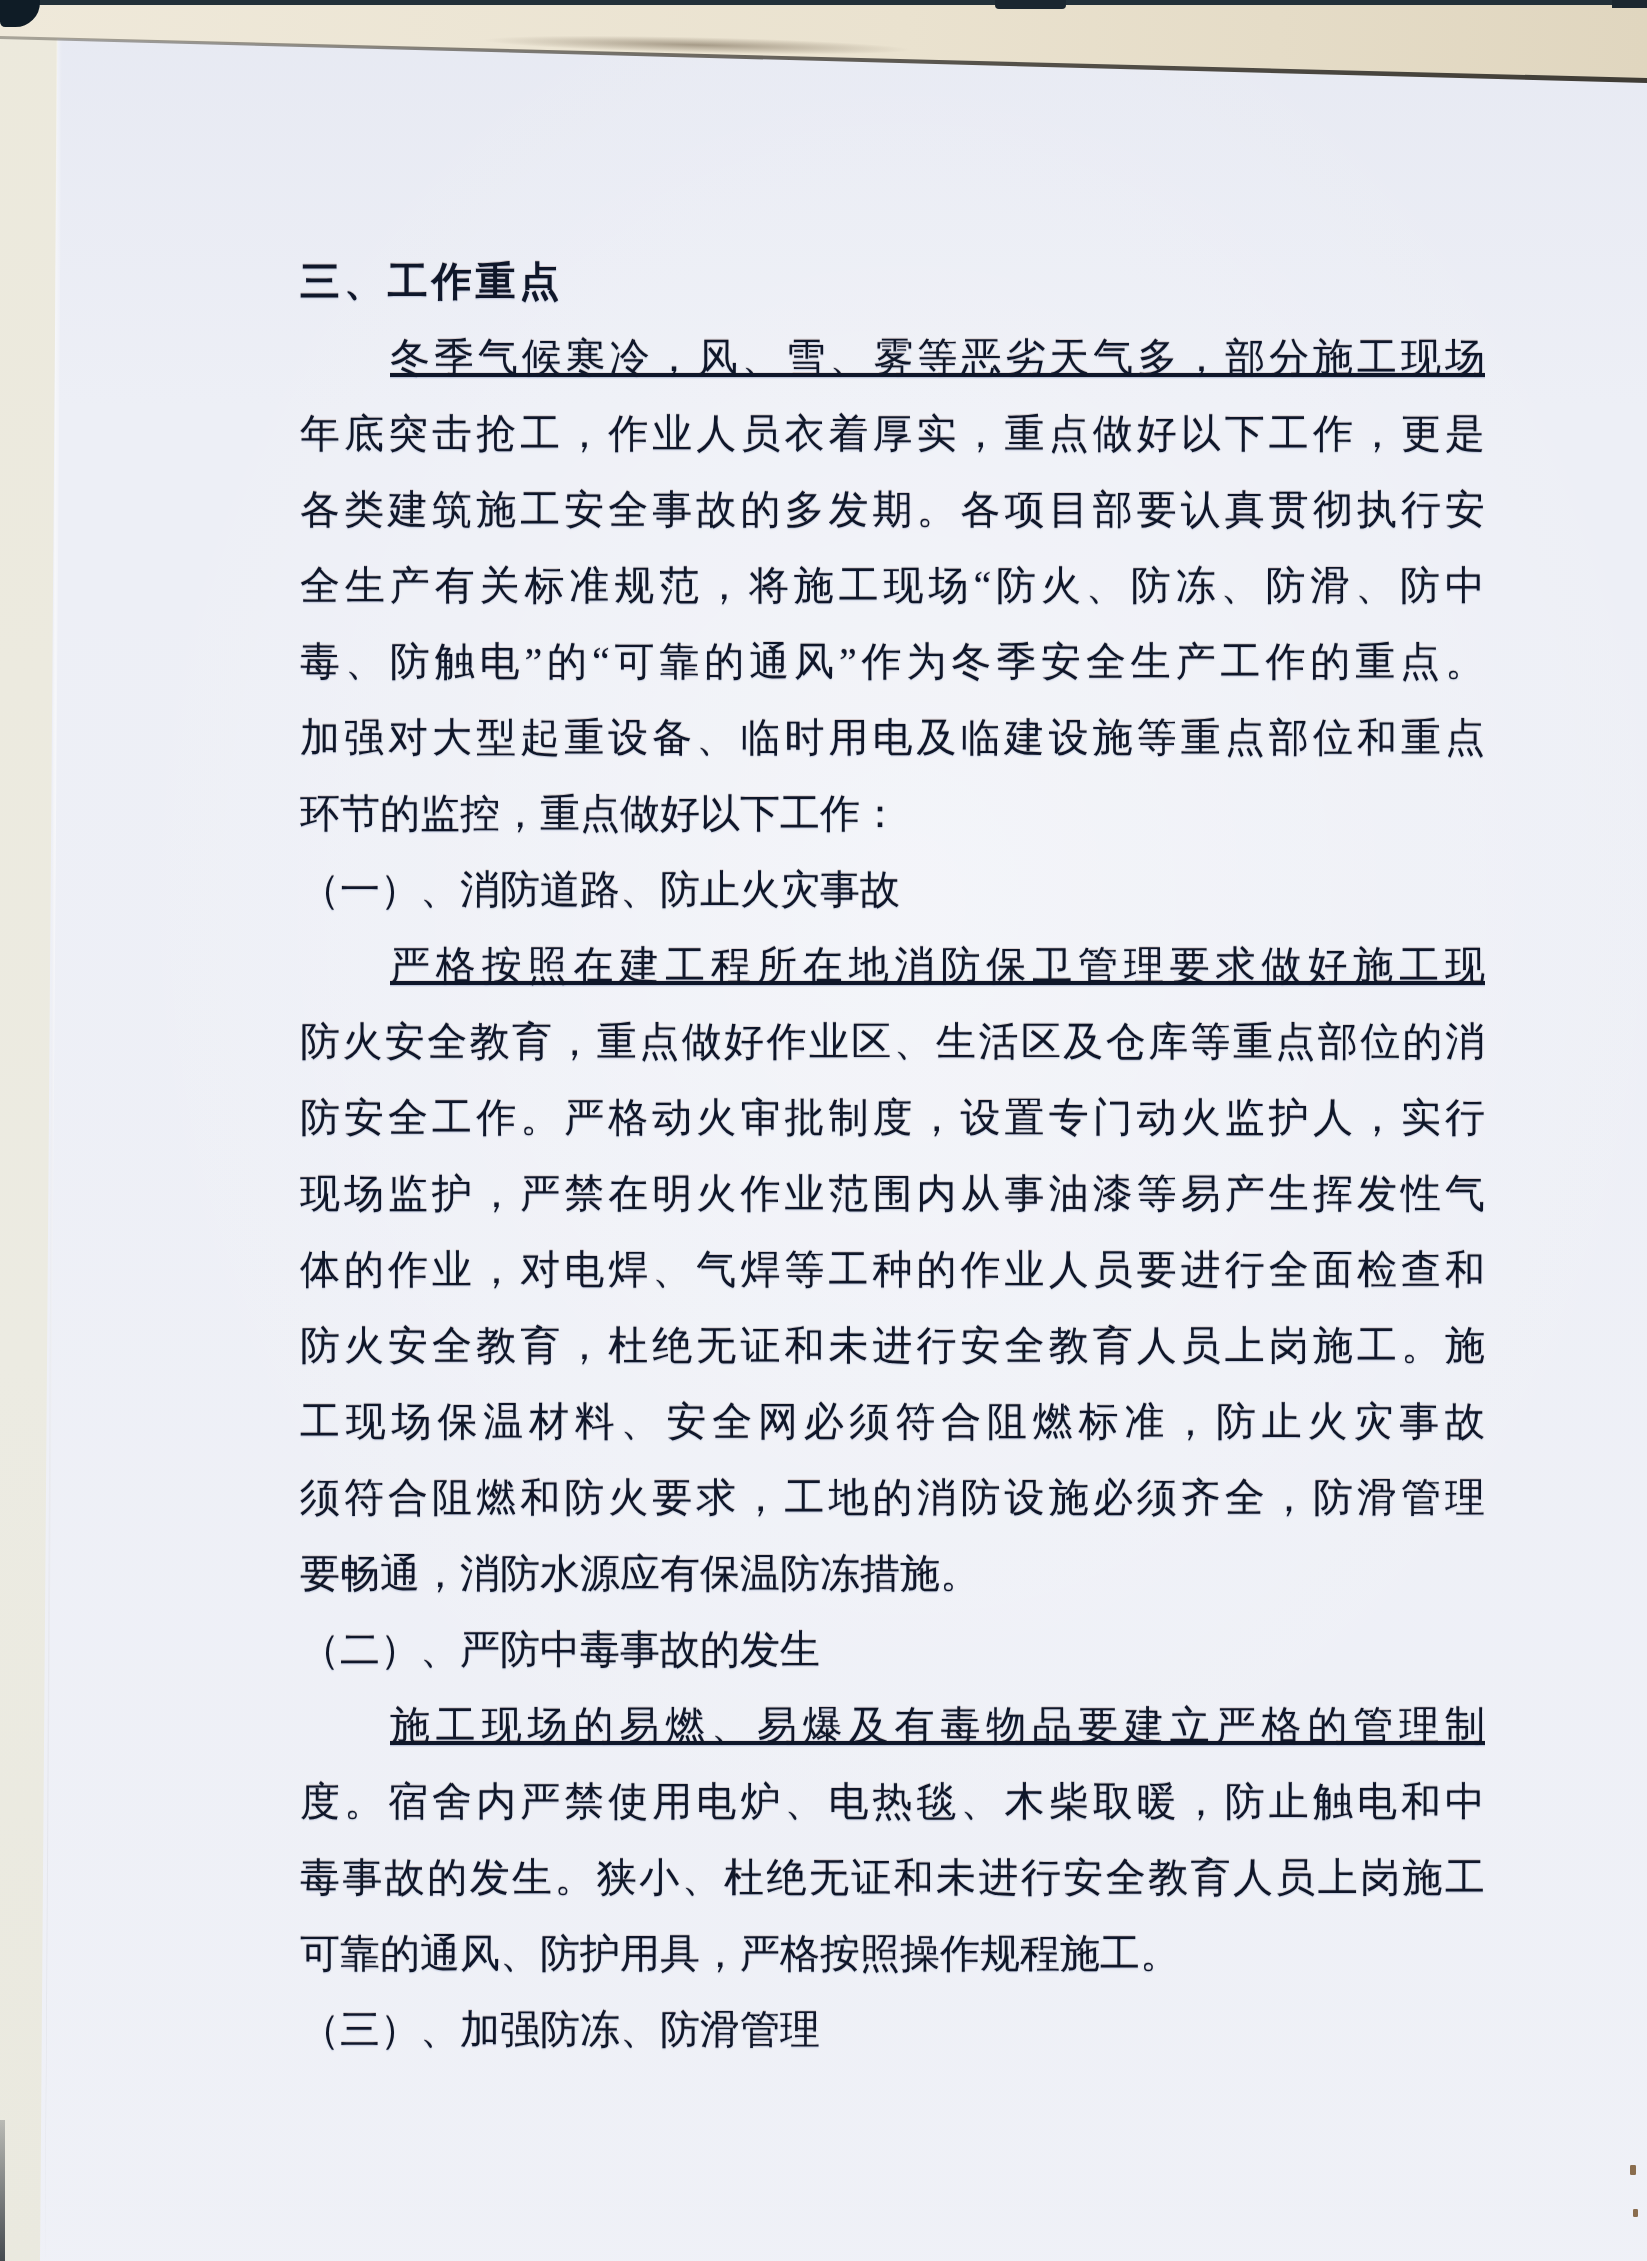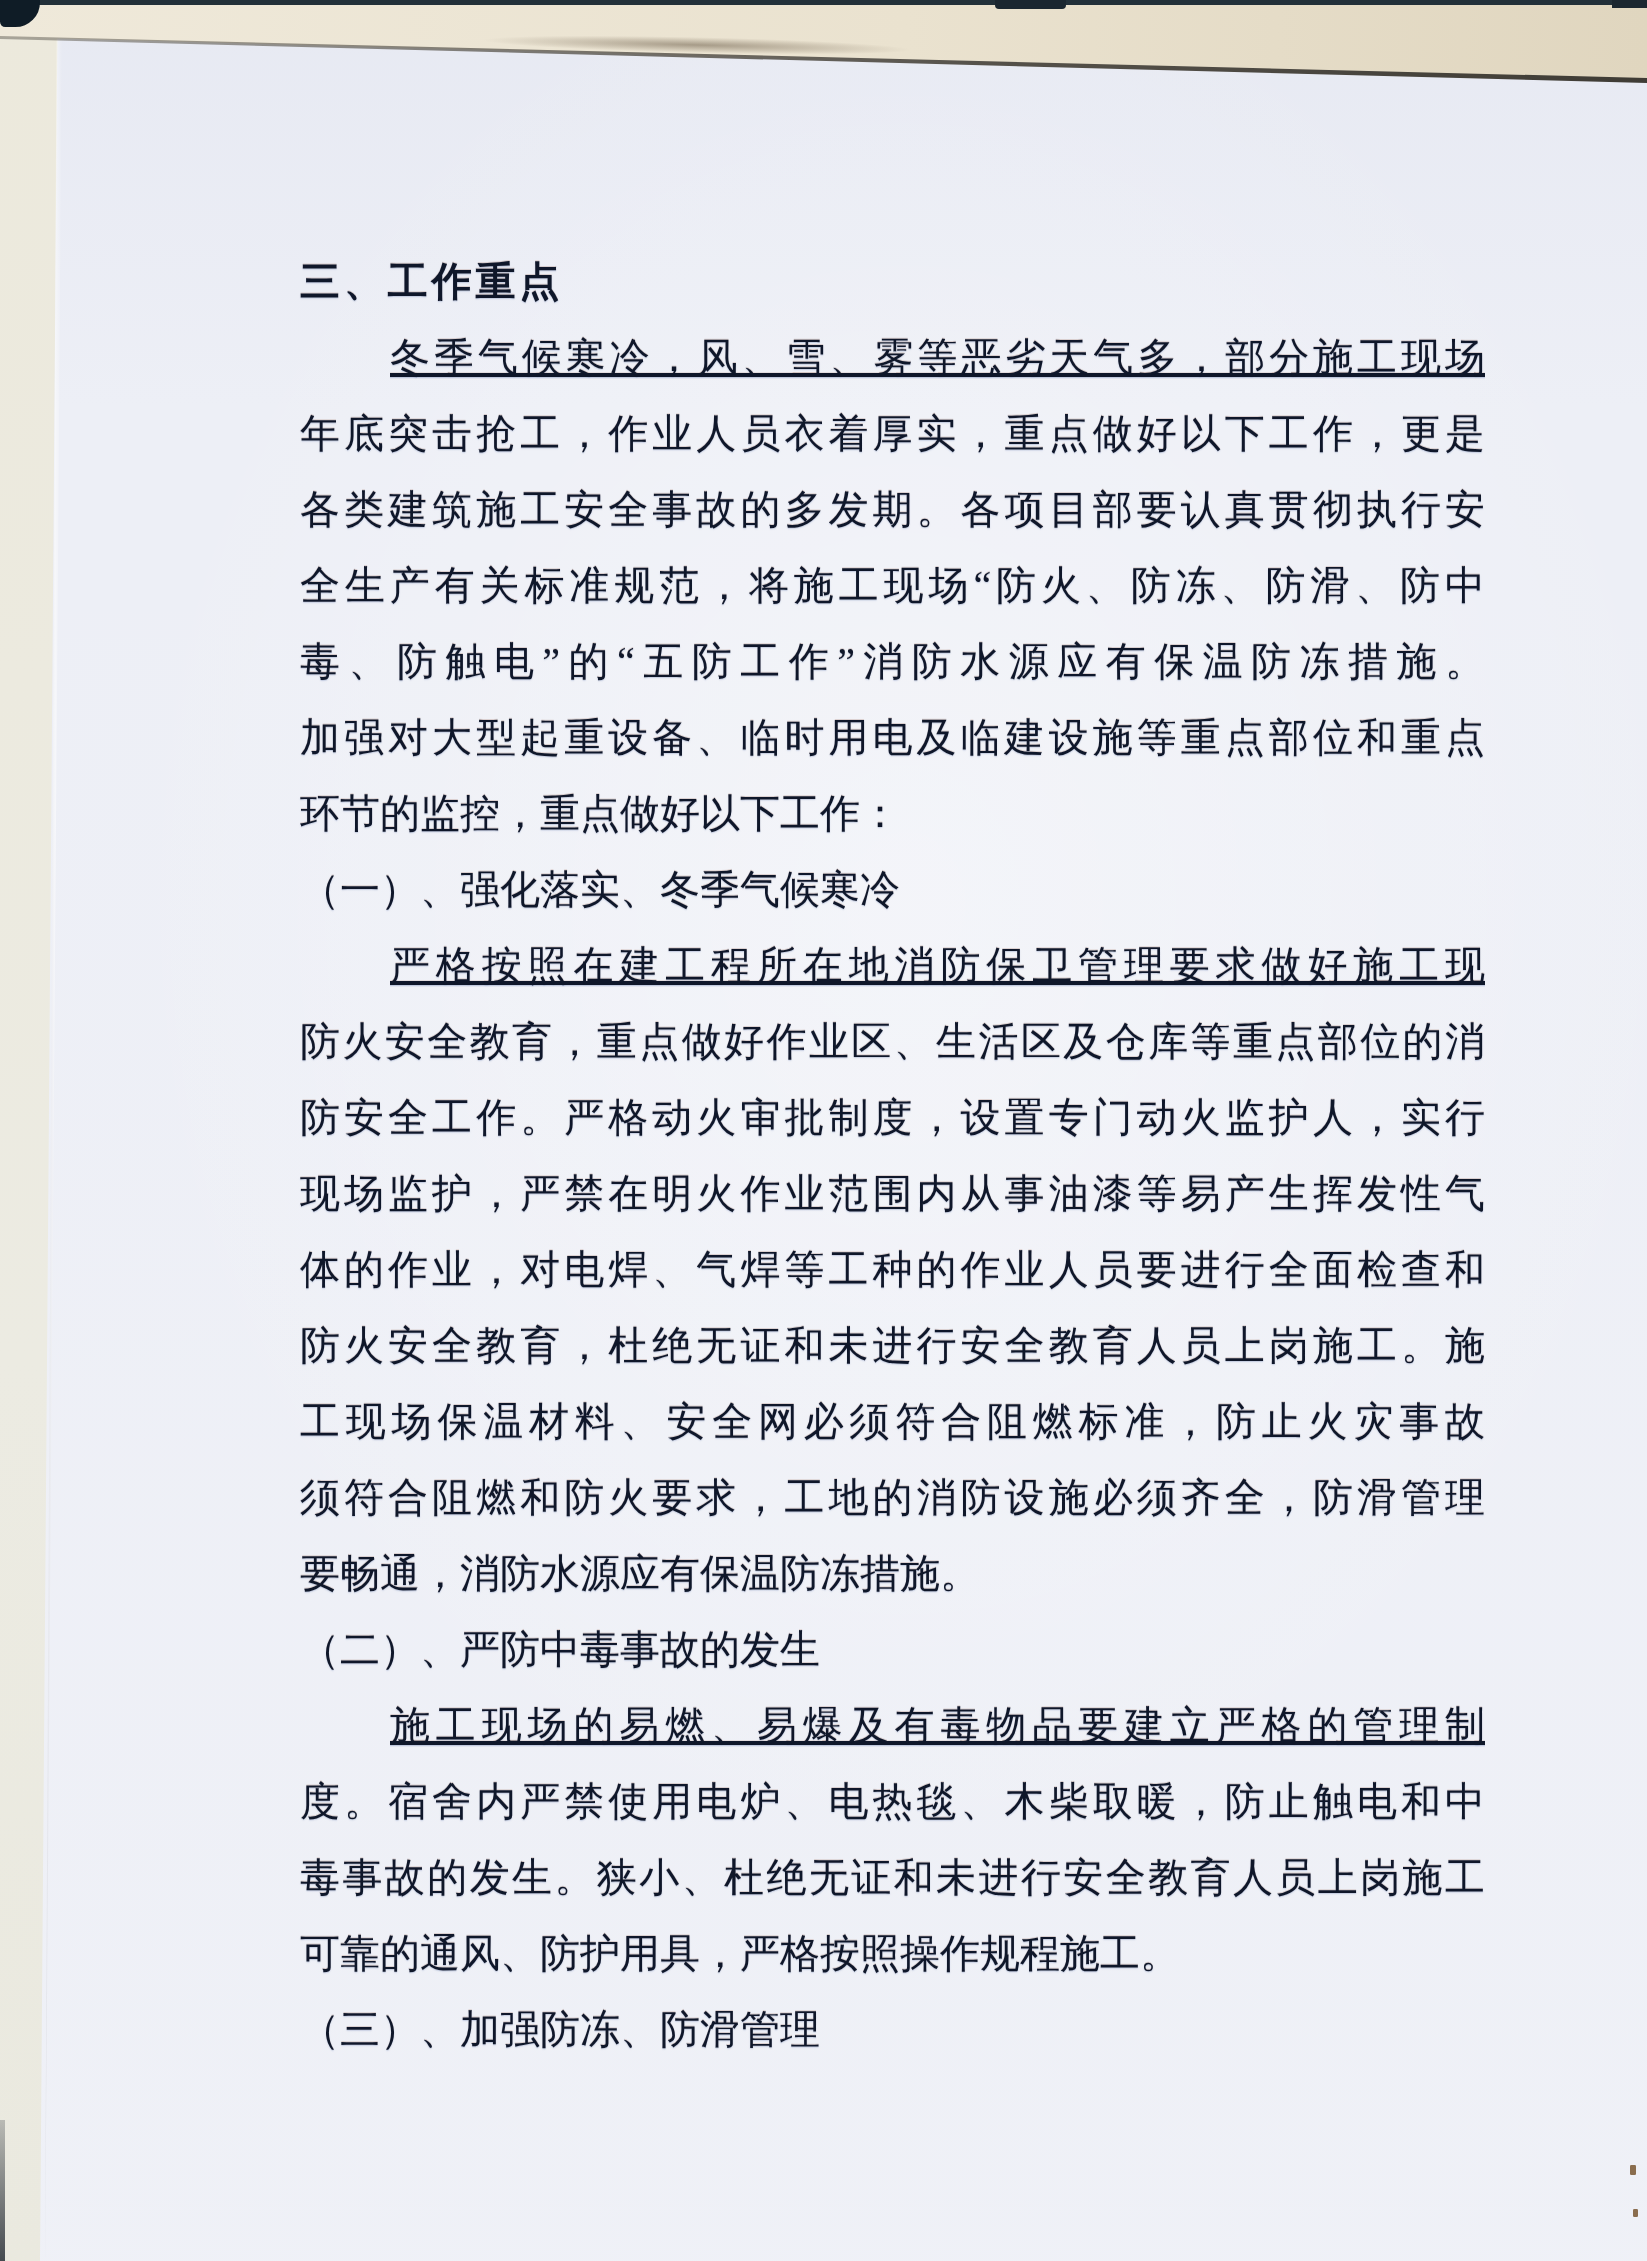--- a/index.html
+++ b/index.html
@@ -103,24 +103,24 @@
 <div class="bottom-left-dark"></div>
 <div class="speck s1"></div>
 <div class="speck s2"></div>
 
 <div class="doc">
   <div class="line title">三、工作重点</div>
   <div class="line just indent">冬季气候寒冷，风、雪、雾等恶劣天气多，部分施工现场</div>
   <div class="line just">年底突击抢工，作业人员衣着厚实，重点做好以下工作，更是</div>
   <div class="line just">各类建筑施工安全事故的多发期。各项目部要认真贯彻执行安</div>
   <div class="line just">全生产有关标准规范，将施工现场“防火、防冻、防滑、防中</div>
-  <div class="line just">毒、防触电”的“五防工作”消防水源应有保温防冻措施。</div>
+  <div class="line just">毒、防触电”的“可靠的通风”作为冬季安全生产工作的重点。</div>
   <div class="line just">加强对大型起重设备、临时用电及临建设施等重点部位和重点</div>
   <div class="line">环节的监控，重点做好以下工作：</div>
-  <div class="line">（一）、强化落实、冬季气候寒冷</div>
+  <div class="line">（一）、消防道路、防止火灾事故</div>
   <div class="line just indent">严格按照在建工程所在地消防保卫管理要求做好施工现</div>
   <div class="line just">防火安全教育，重点做好作业区、生活区及仓库等重点部位的消</div>
   <div class="line just">防安全工作。严格动火审批制度，设置专门动火监护人，实行</div>
   <div class="line just">现场监护，严禁在明火作业范围内从事油漆等易产生挥发性气</div>
   <div class="line just">体的作业，对电焊、气焊等工种的作业人员要进行全面检查和</div>
   <div class="line just">防火安全教育，杜绝无证和未进行安全教育人员上岗施工。施</div>
   <div class="line just">工现场保温材料、安全网必须符合阻燃标准，防止火灾事故</div>
   <div class="line just">须符合阻燃和防火要求，工地的消防设施必须齐全，防滑管理</div>
   <div class="line">要畅通，消防水源应有保温防冻措施。</div>
   <div class="line">（二）、严防中毒事故的发生</div>

